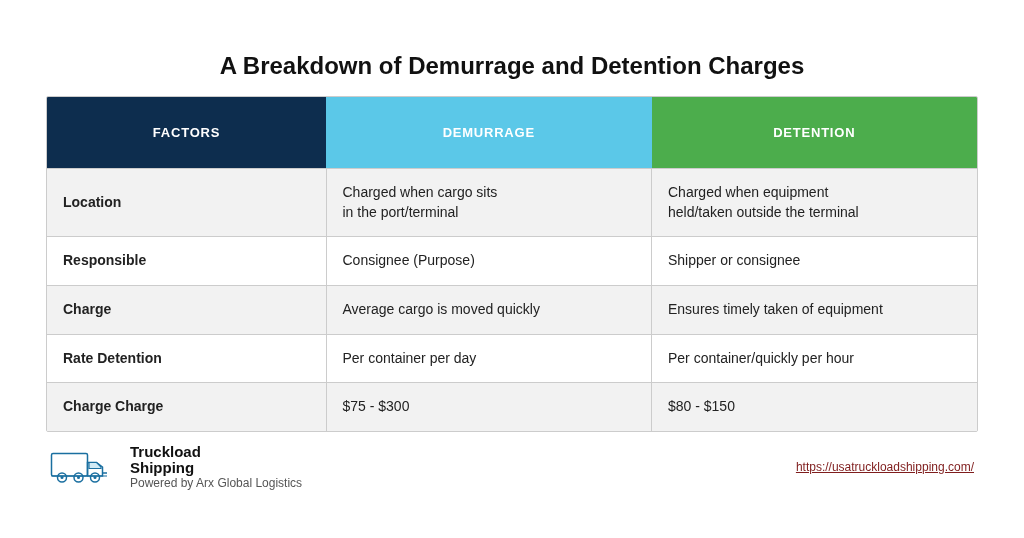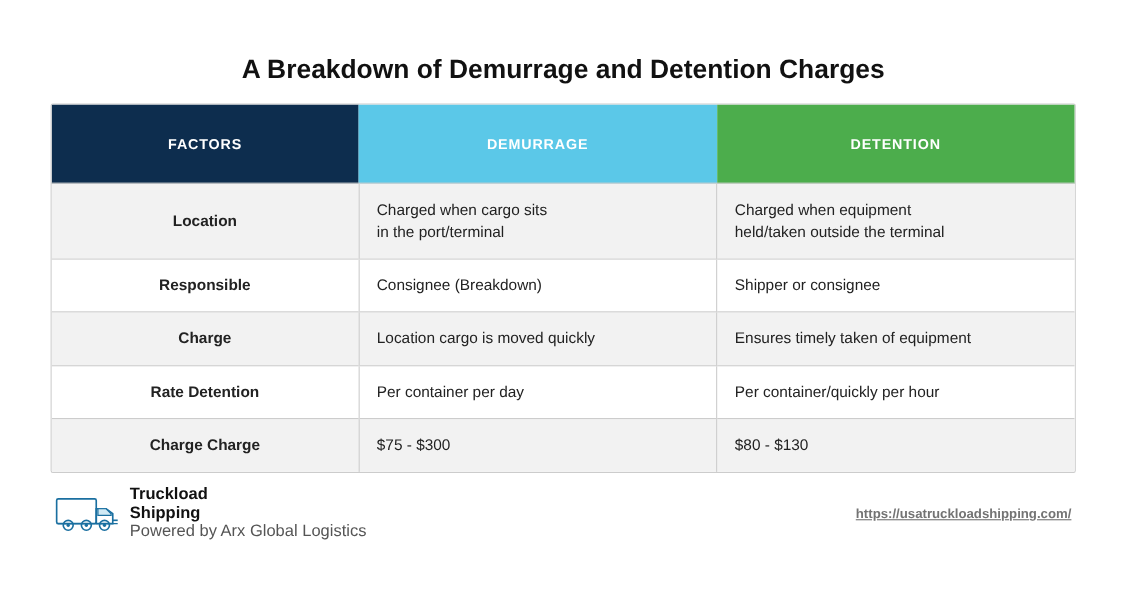--- a/index.html
+++ b/index.html
@@ -81,69 +81,68 @@
     tbody td {
       padding: 14px 16px;
       font-size: 14px;
       color: #222222;
       vertical-align: middle;
       line-height: 1.4;
     }
 
     tbody td:first-child {
       font-weight: 700;
-      text-align: center;
+      text-align: left;
       border-right: 1.5px solid #cccccc;
     }
 
     tbody td:nth-child(2) {
       border-right: 1.5px solid #cccccc;
     }
 
     .footer {
       display: flex;
       align-items: center;
       justify-content: space-between;
       margin-top: 12px;
       padding: 0 4px;
     }
 
     .logo-area {
       display: flex;
       align-items: center;
-      gap: 8px;
+      gap: 20px;
     }
 
     .truck-svg {
       width: 60px;
       height: 44px;
     }
 
     .logo-text {
       display: flex;
       flex-direction: column;
       line-height: 1.1;
     }
 
     .logo-brand {
       font-size: 15px;
       font-weight: 800;
       color: #111111;
     }
 
     .logo-sub {
-      font-size: 15px;
+      font-size: 12px;
       color: #555555;
     }
 
     .footer-url {
       font-size: 12px;
-      color: #737373;
+      color: #7f1d1d;
       text-decoration: underline;
-      font-weight: bold;
     }
   </style>
 </head>
 <body>
 
 <div class="card">
 
   <h1 class="main-title">A Breakdown of Demurrage and Detention Charges</h1>
 
   <div class="table-wrapper">
@@ -156,37 +155,37 @@
         </tr>
       </thead>
       <tbody id="table-body">
       <tr>
             <td>Location</td>
             <td>Charged when cargo sits<br>in the port/terminal</td>
             <td>Charged when equipment<br>held/taken outside the terminal</td>
           </tr>
           <tr>
             <td>Responsible</td>
-            <td>Consignee (Breakdown)</td>
+            <td>Consignee (Purpose)</td>
             <td>Shipper or consignee</td>
           </tr>
           <tr>
             <td>Charge</td>
-            <td>Location cargo is moved quickly</td>
+            <td>Average cargo is moved quickly</td>
             <td>Ensures timely taken of equipment</td>
           </tr>
           <tr>
             <td>Rate Detention</td>
             <td>Per container per day</td>
             <td>Per container/quickly per hour</td>
           </tr>
           <tr>
             <td>Charge Charge</td>
             <td>$75 - $300</td>
-            <td>$80 - $130</td>
+            <td>$80 - $150</td>
           </tr>
         </tbody>
     </table>
   </div>
 
   <div class="footer">
     <div class="logo-area">
       <svg class="truck-svg" viewBox="0 0 80 56" fill="none" xmlns="http://www.w3.org/2000/svg">
 
         <rect x="2" y="10" width="48" height="30" rx="2" stroke="#1a6fa0" stroke-width="2" fill="none"></rect>

